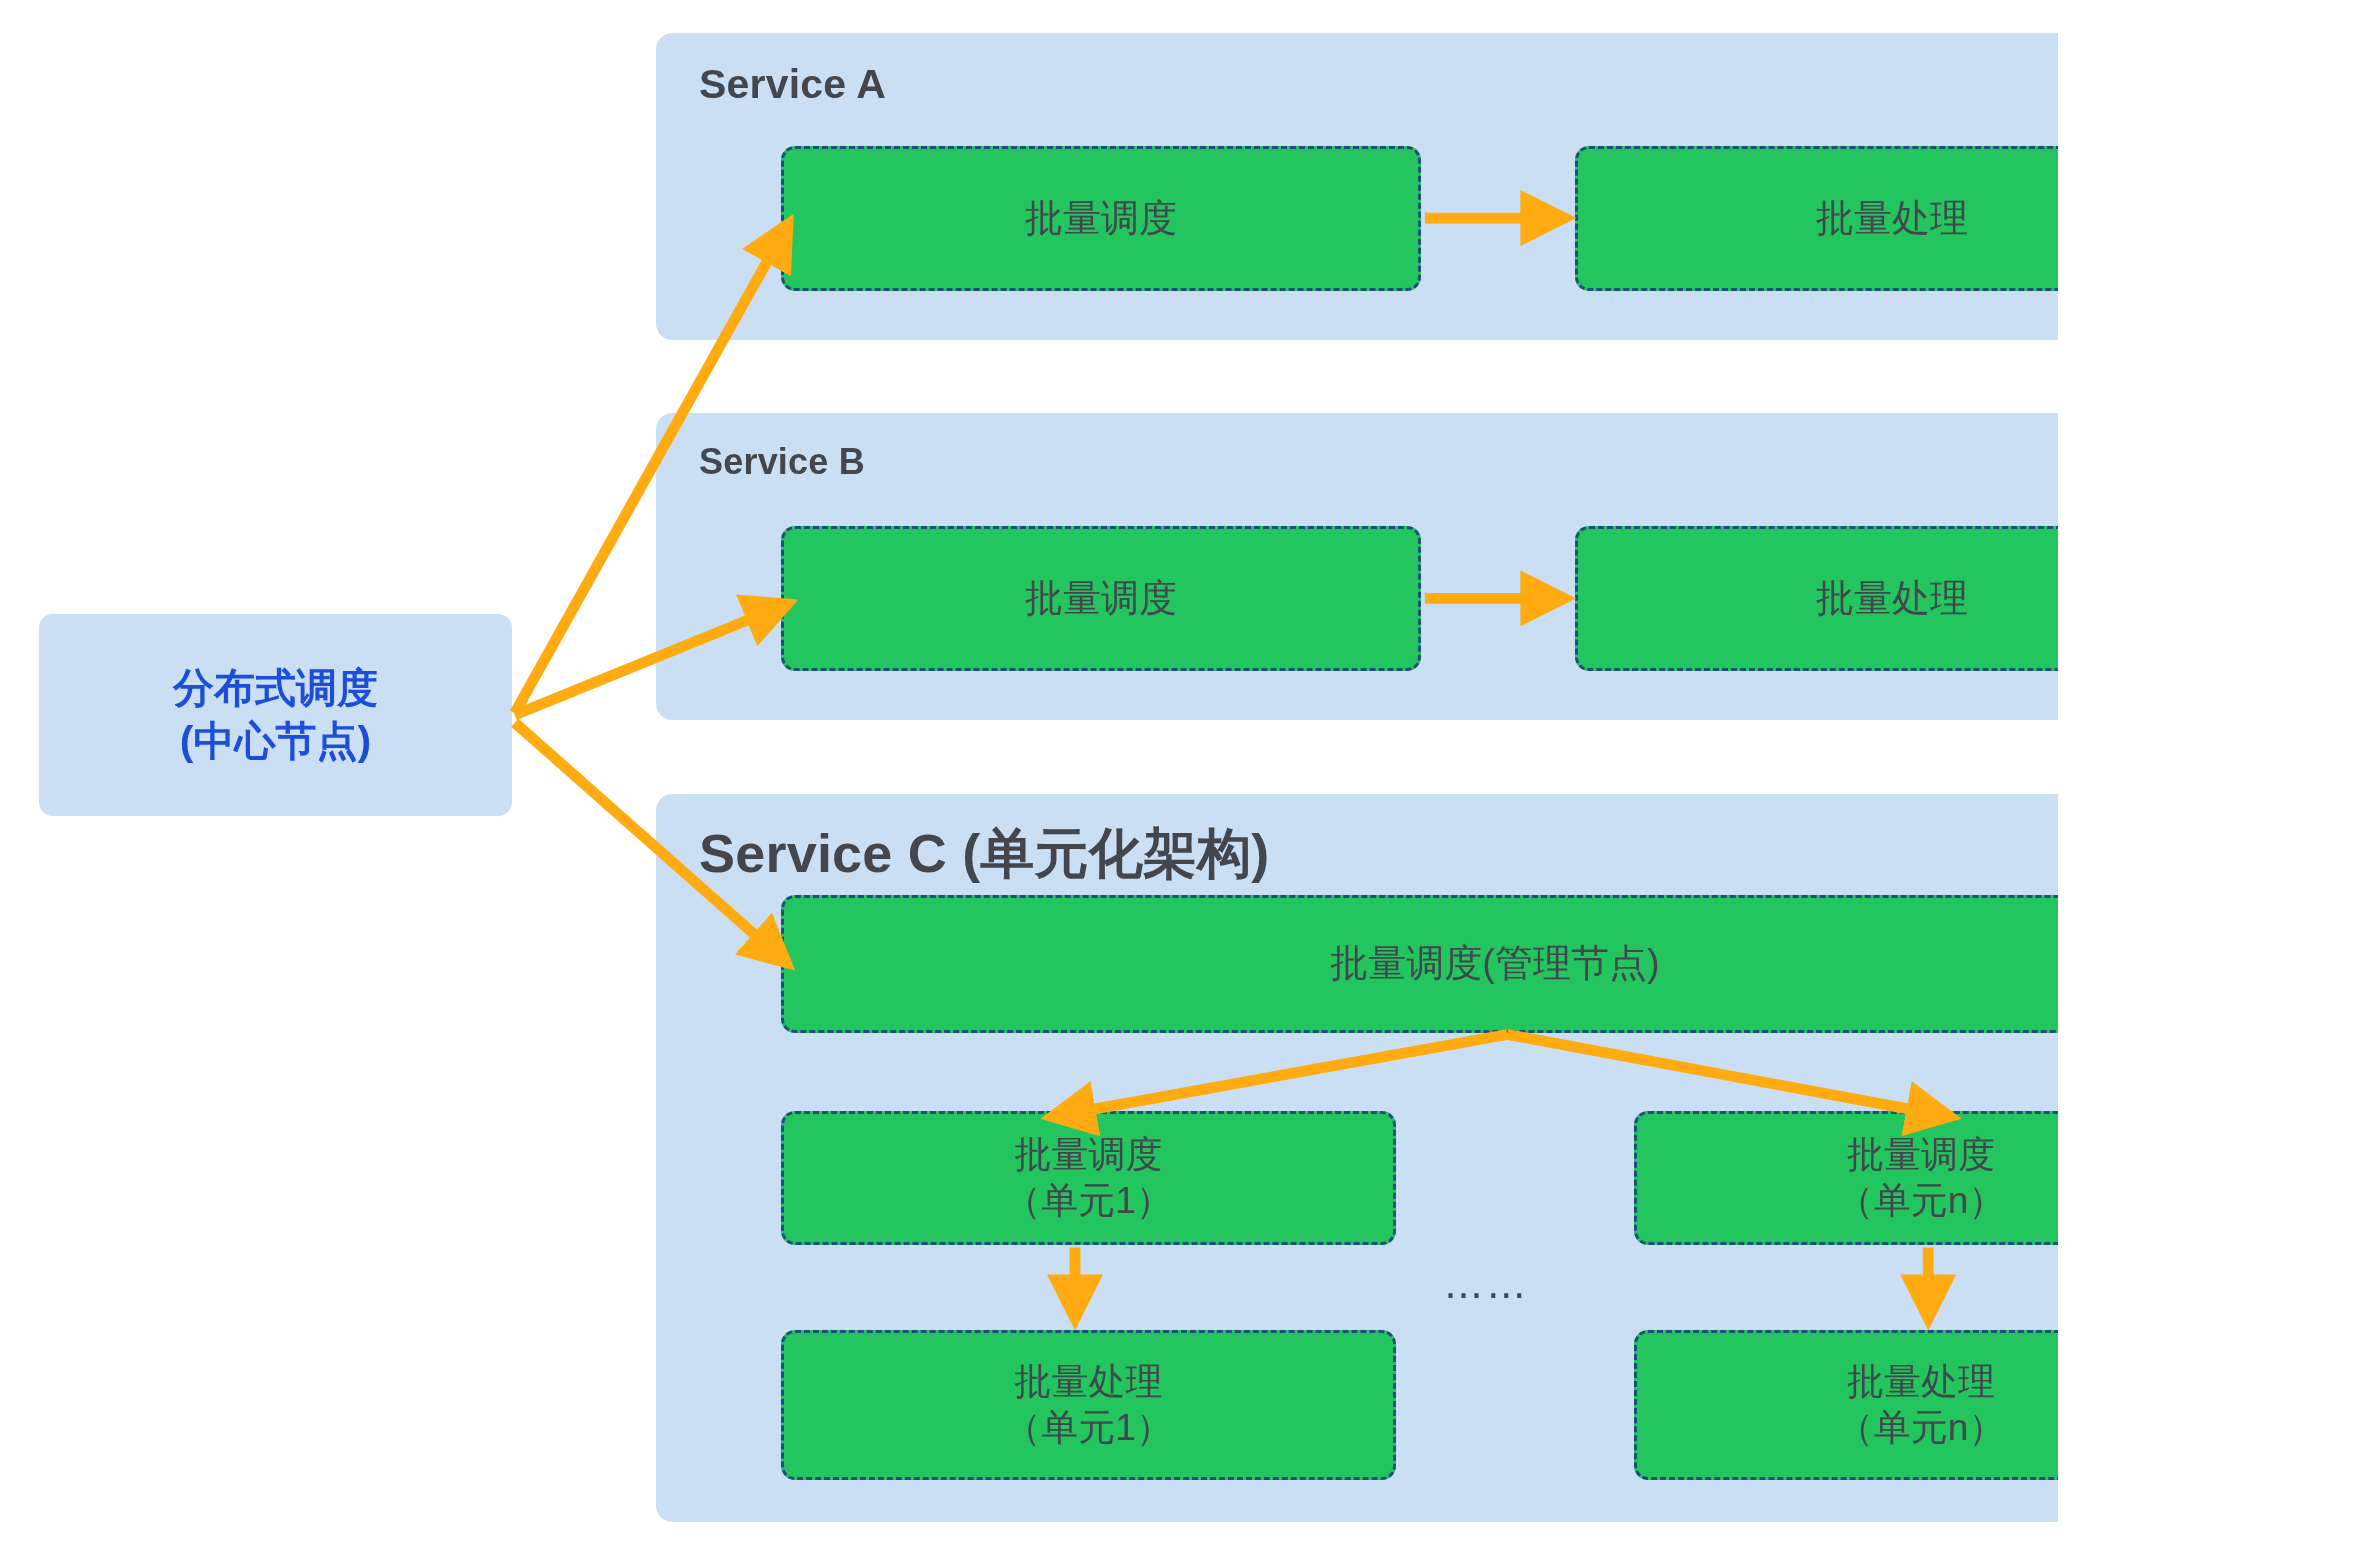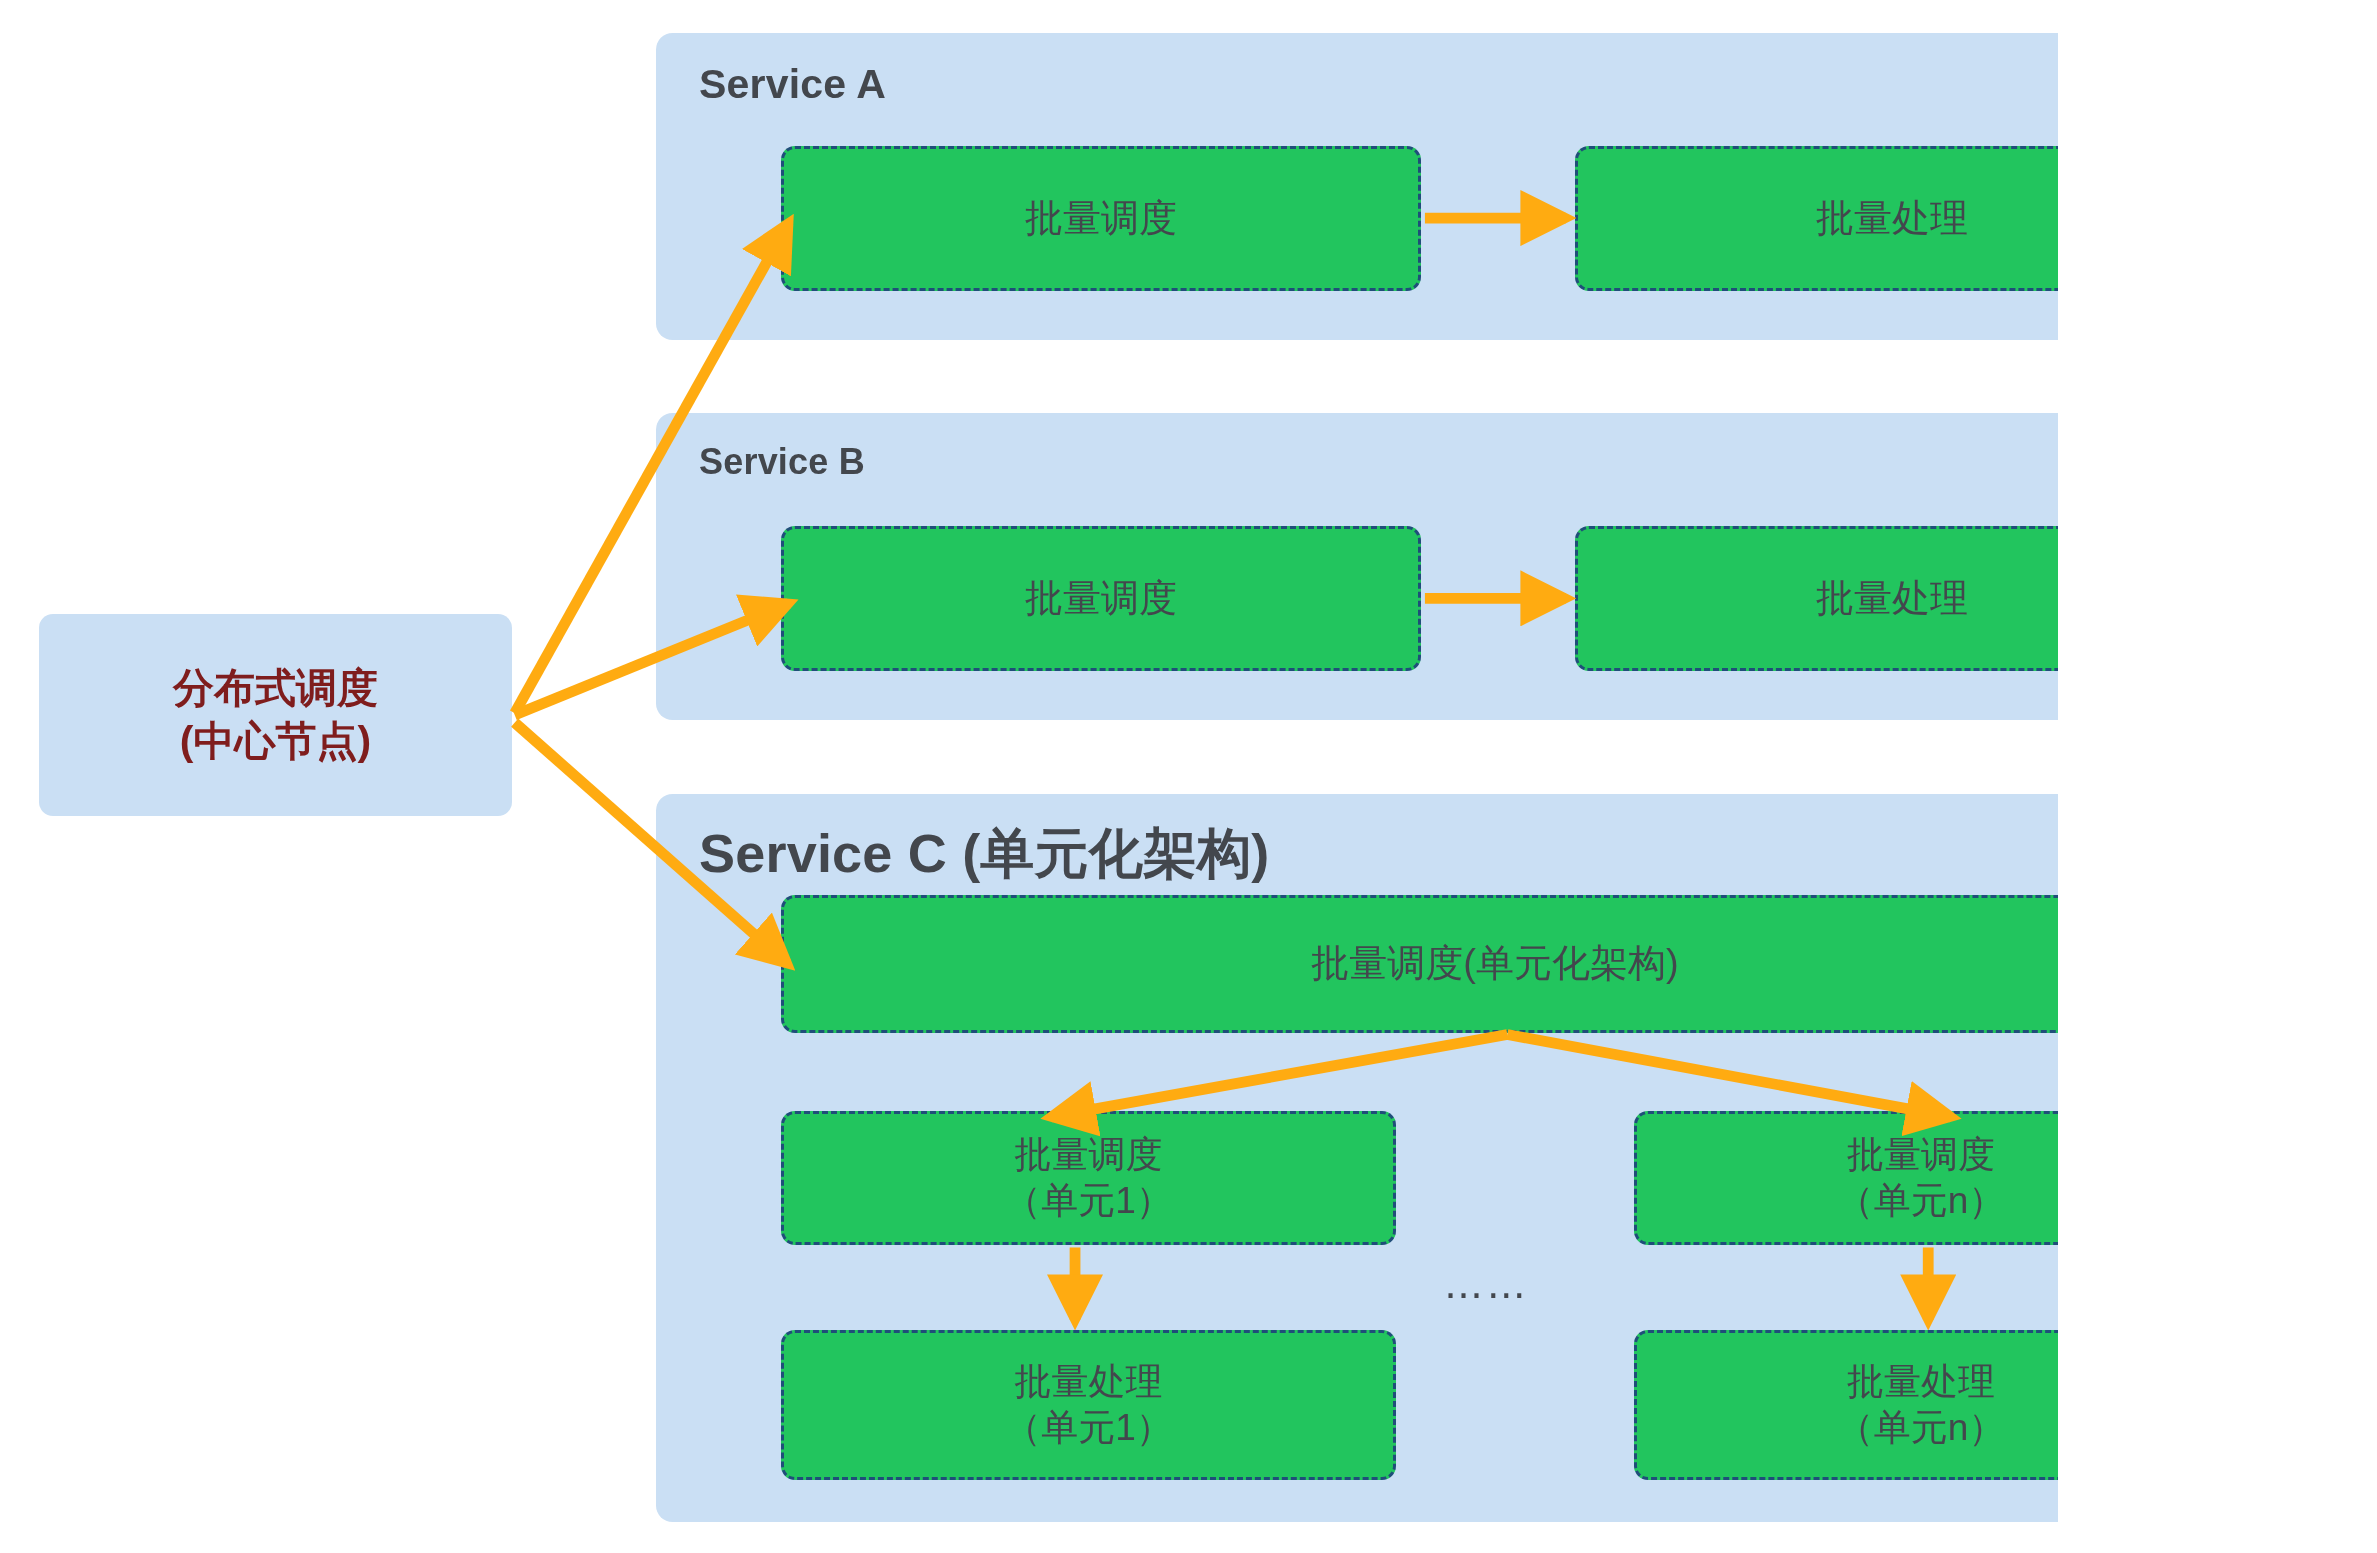--- a/index.html
+++ b/index.html
@@ -53,21 +53,21 @@
   .center-node {
     position: absolute;
     background: #cadff4;
     border-radius: 14px;
     box-sizing: border-box;
     display: flex;
     align-items: center;
     justify-content: center;
     text-align: center;
     font-weight: bold;
-    color: #7f1d1d;
+    color: #1d4ed8;
     line-height: 1.3;
   }
   .center-node .node-text { display: block; white-space: pre-line; }
   
   .ellipsis {
     position: absolute;
     color: #43474d;
     letter-spacing: 3.8px;
     white-space: nowrap;
     font-family: "DejaVu Sans", sans-serif;
@@ -102,21 +102,21 @@
     <span class="node-text">批量调度</span>
   </div>
   <div class="node" style="left:1575px; top:526px; width:634px; height:145px; font-size:38px;">
     <span class="node-text">批量处理</span>
   </div>
 
   <div class="panel" style="left:656px; top:794px; width:1680px; height:728px;"></div>
   <div class="panel-title" style="left:699px; top:818px; font-size:54px;">Service C (单元化架构)</div>
 
   <div class="node" style="left:781px; top:895px; width:1428px; height:138px; font-size:38px;">
-    <span class="node-text">批量调度(单元化架构)</span>
+    <span class="node-text">批量调度(管理节点)</span>
   </div>
 
   <div class="node" style="left:781px; top:1111px; width:615px; height:134px; font-size:37px;">
     <span class="node-text">批量调度
 （单元1）</span>
   </div>
 
   <div class="node" style="left:1634px; top:1111px; width:574px; height:134px; font-size:37px;">
     <span class="node-text">批量调度
 （单元n）</span>

